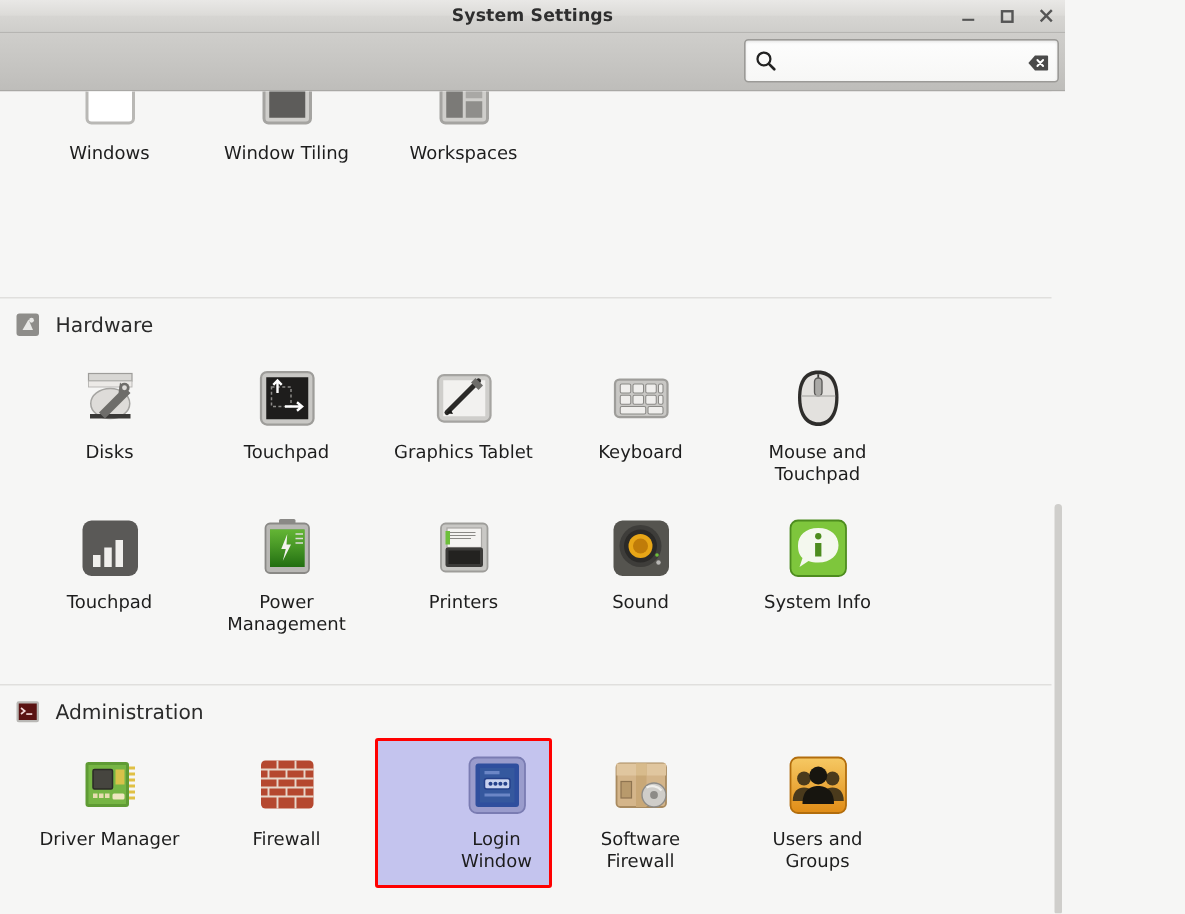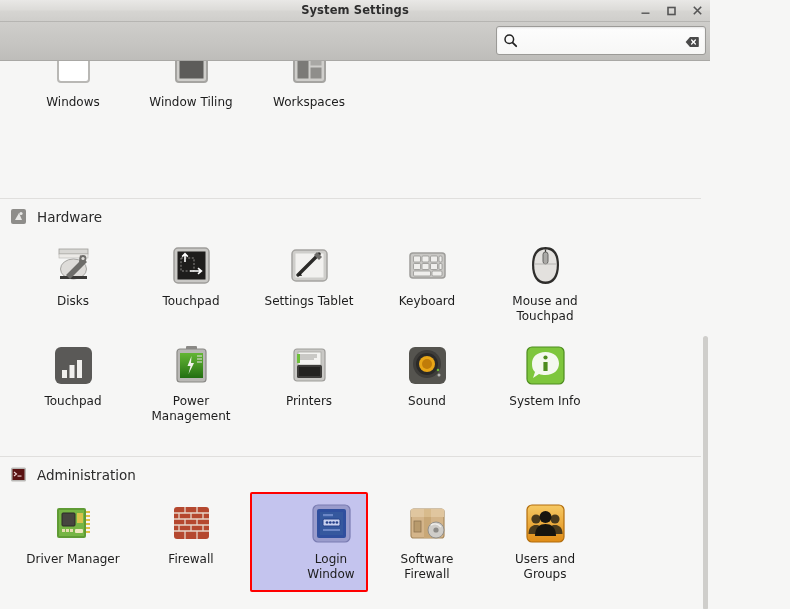--- a/index.html
+++ b/index.html
@@ -327,21 +327,21 @@
       <div class="cell">
         <span class="cell-icon">
           <svg width="47" height="47" viewBox="0 0 47 47">
             <rect x="6" y="8" width="35" height="31" rx="4" fill="#cfcecb" stroke="#a5a4a1" stroke-width="1.5"></rect>
             <rect x="9.5" y="11.5" width="28" height="24" fill="#f2f1ef"></rect>
             <path d="M12 33 L33 12" stroke="#2b2a28" stroke-width="3.4" stroke-linecap="round"></path>
             <path d="M31 10 l5 5 -3 3 -5 -5 z" fill="#6e6d6a"></path>
             <path d="M11.5 33.5 L14.5 31 L16 34 Z" fill="#1a1a18"></path>
           </svg>
         </span>
-        <span class="cell-label">Settings Tablet</span>
+        <span class="cell-label">Graphics Tablet</span>
       </div>
 
       <div class="cell">
         <span class="cell-icon">
           <svg width="47" height="47" viewBox="0 0 47 47">
             <rect x="6" y="11" width="35" height="25" rx="3" fill="#c9c8c5" stroke="#9e9d9a" stroke-width="1.5"></rect>
             <g fill="#efeeec" stroke="#8a8986" stroke-width="0.7">
               <rect x="9.5" y="14" width="7" height="6" rx="1"></rect>
               <rect x="18" y="14" width="7" height="6" rx="1"></rect>
               <rect x="26.5" y="14" width="7" height="6" rx="1"></rect>

